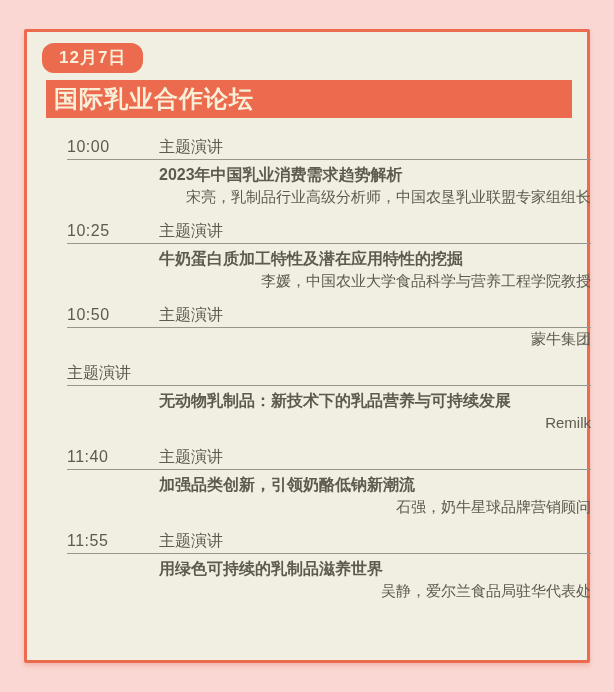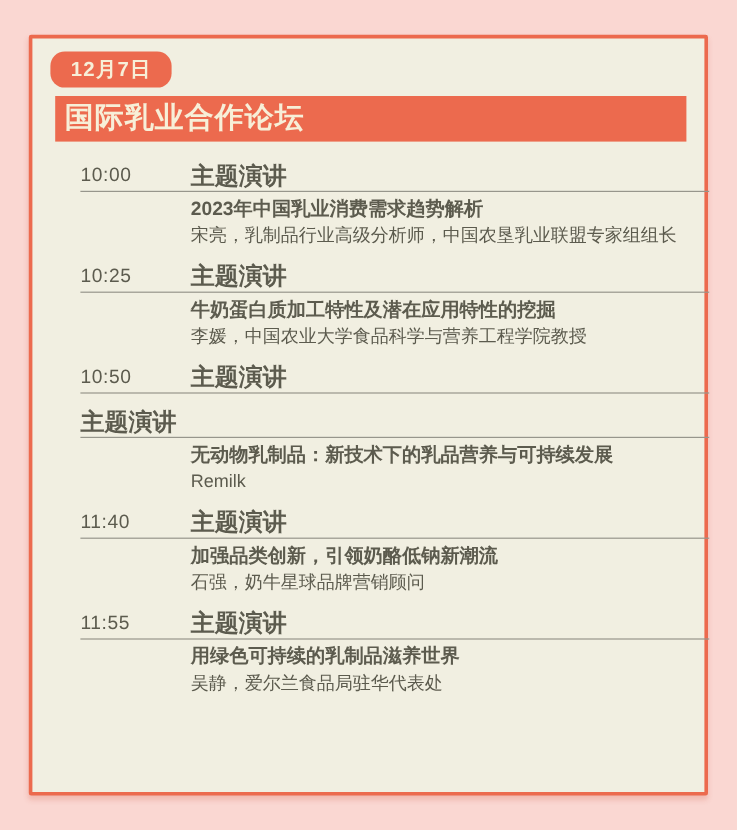--- a/index.html
+++ b/index.html
@@ -66,36 +66,37 @@
     border-bottom: 1px solid var(--divider);
   }
   .time {
     width: 92px;
     font-size: 16px;
     font-weight: 500;
     line-height: 22px;
     letter-spacing: 0.5px;
   }
   .type {
-    font-size: 20px;
-    font-weight: 700;
+    font-size: 16px;
+    font-weight: 400;
     line-height: 22px;
   }
   .title {
     margin-left: 92px;
     margin-top: 3px;
     font-size: 16px;
     font-weight: 600;
     line-height: 23px;
   }
   .speaker {
     margin-left: 92px;
     font-size: 15px;
     font-weight: 500;
     line-height: 21px;
+    text-align: right;
   }
 </style>
 </head>
 <body>
 
 <div class="card">
   <div class="card-inner">
     <div class="date-badge">12月7日</div>
     <div class="forum-bar">国际乳业合作论坛</div>
     <div class="schedule">
@@ -115,20 +116,21 @@
     </div>
     <div class="title">牛奶蛋白质加工特性及潜在应用特性的挖掘</div>
     <div class="speaker">李媛，中国农业大学食品科学与营养工程学院教授</div>
   </div>
 
   <div class="item">
     <div class="item-head">
       <div class="time">10:50</div>
       <div class="type">主题演讲</div>
     </div>
+    <div class="speaker">蒙牛集团</div>
   </div>
 
   <div class="item">
     <div class="item-head">
       <div class="type">主题演讲</div>
     </div>
     <div class="title">无动物乳制品：新技术下的乳品营养与可持续发展</div>
     <div class="speaker">Remilk</div>
   </div>
 

